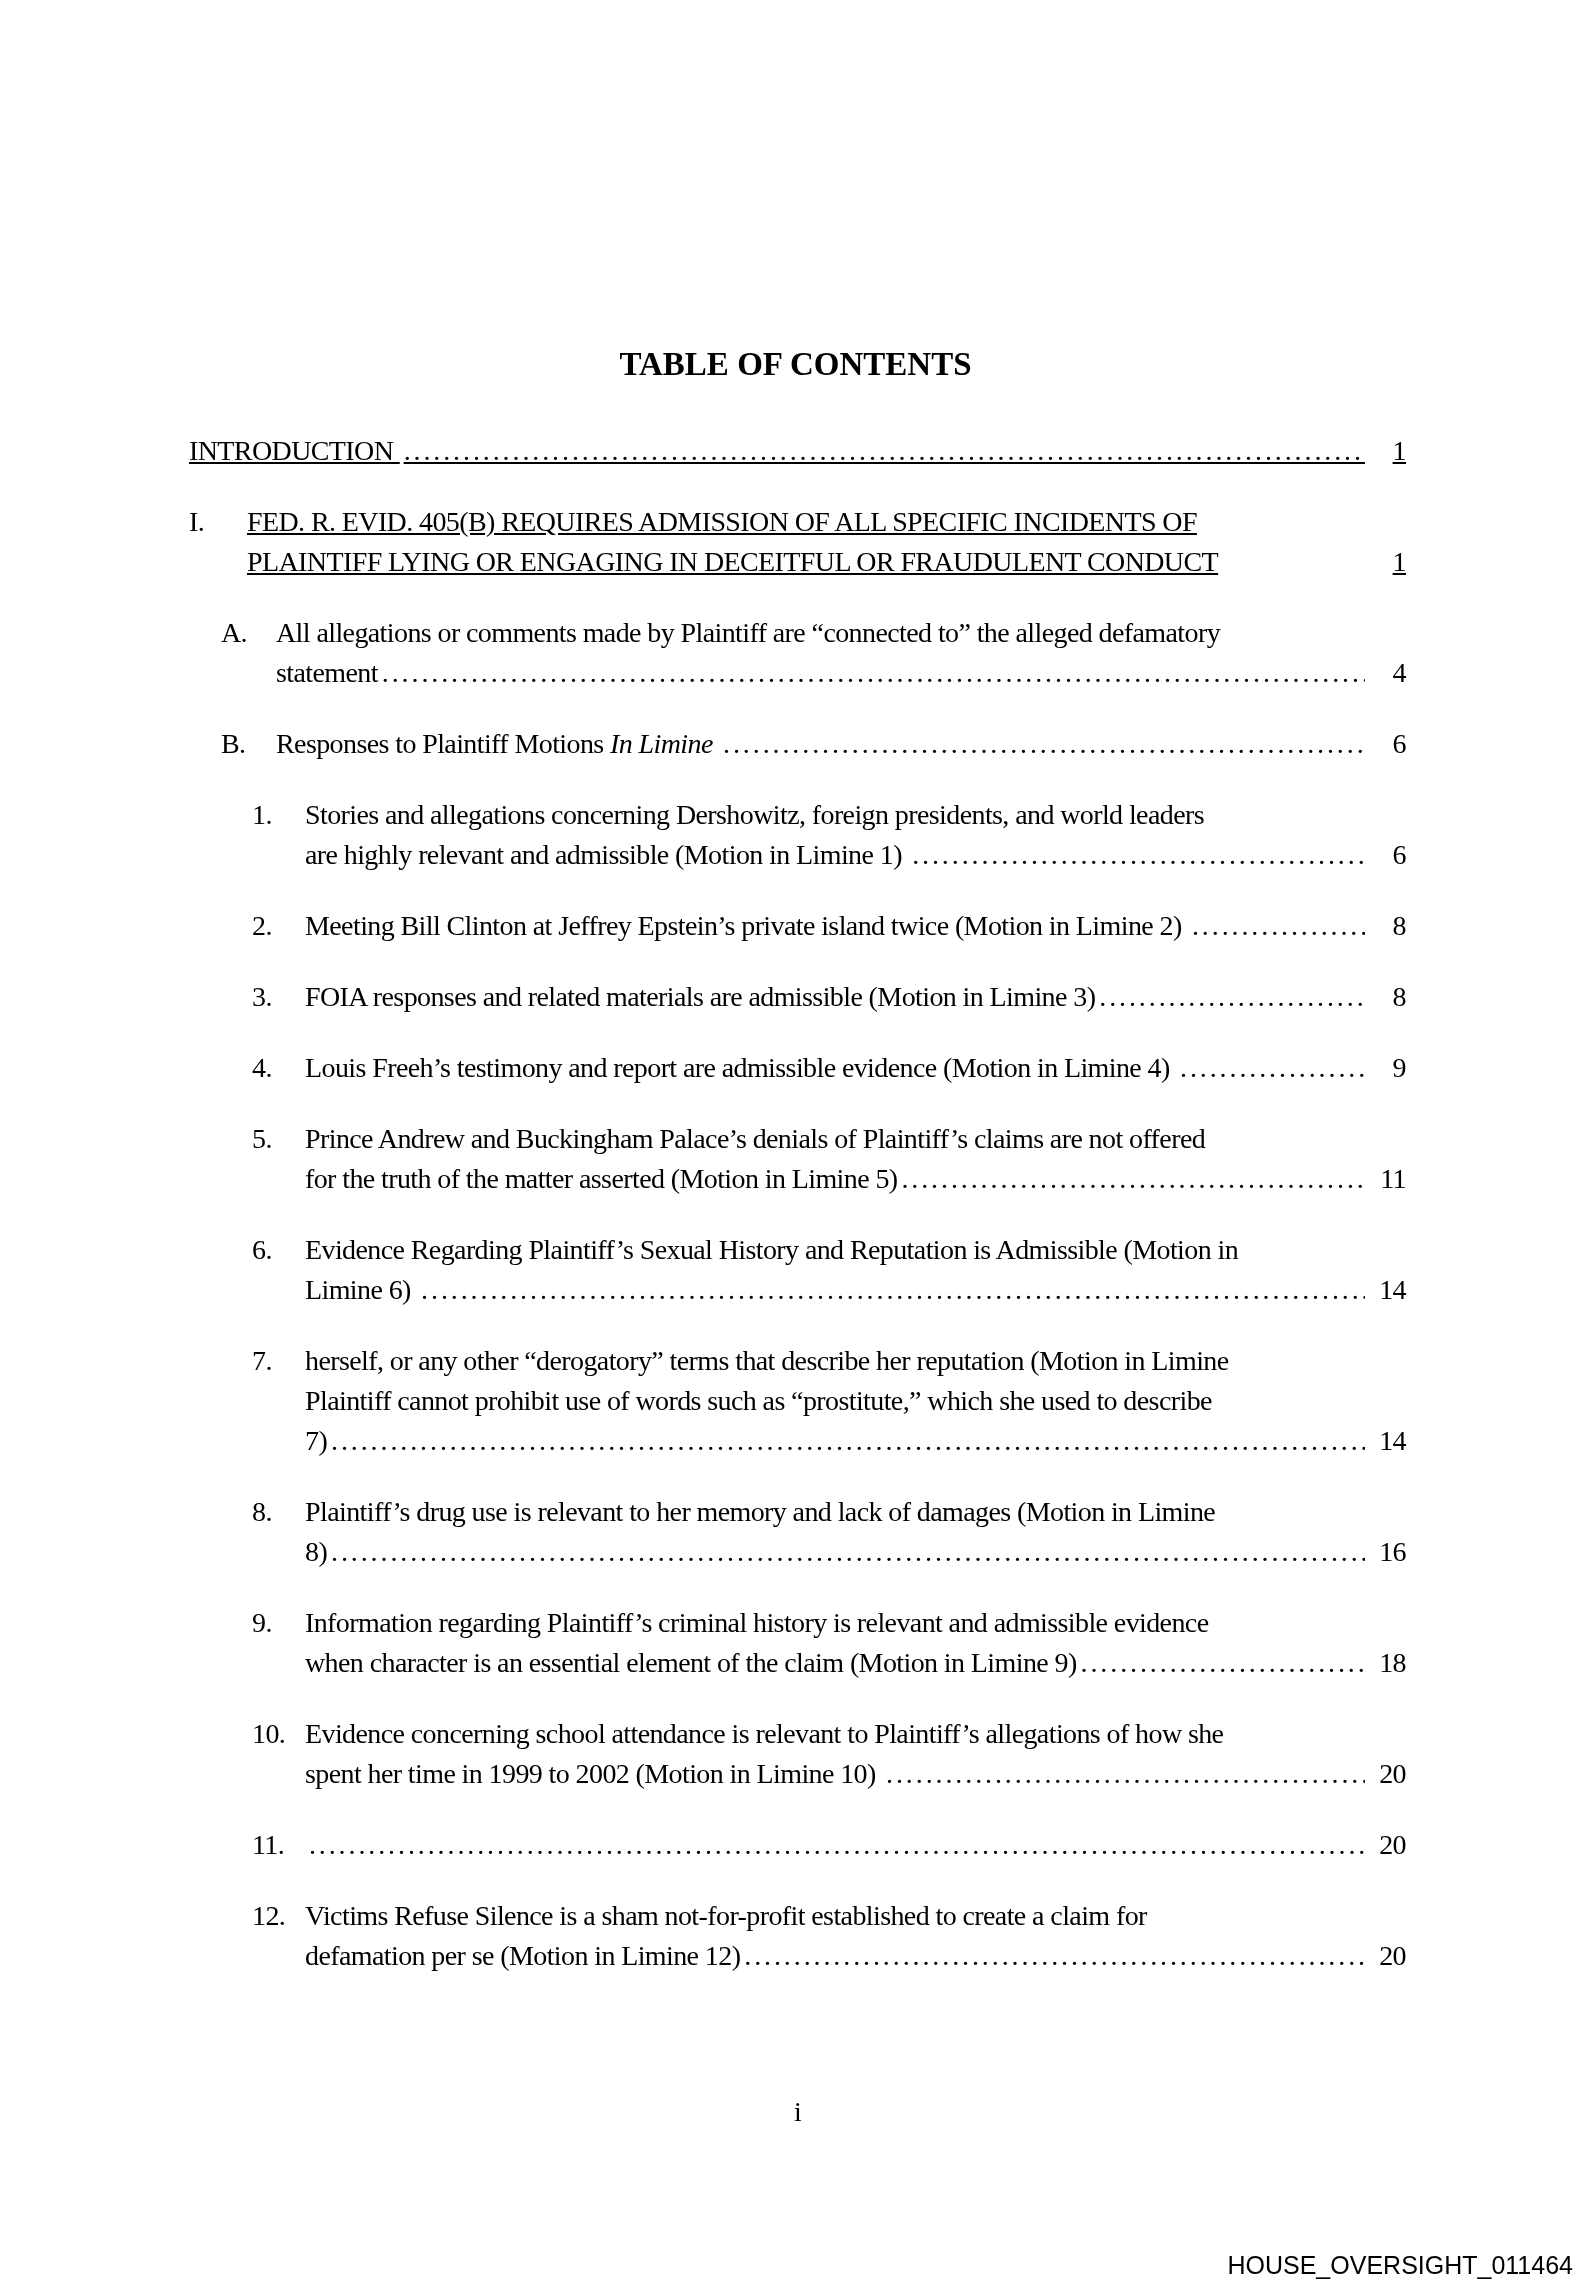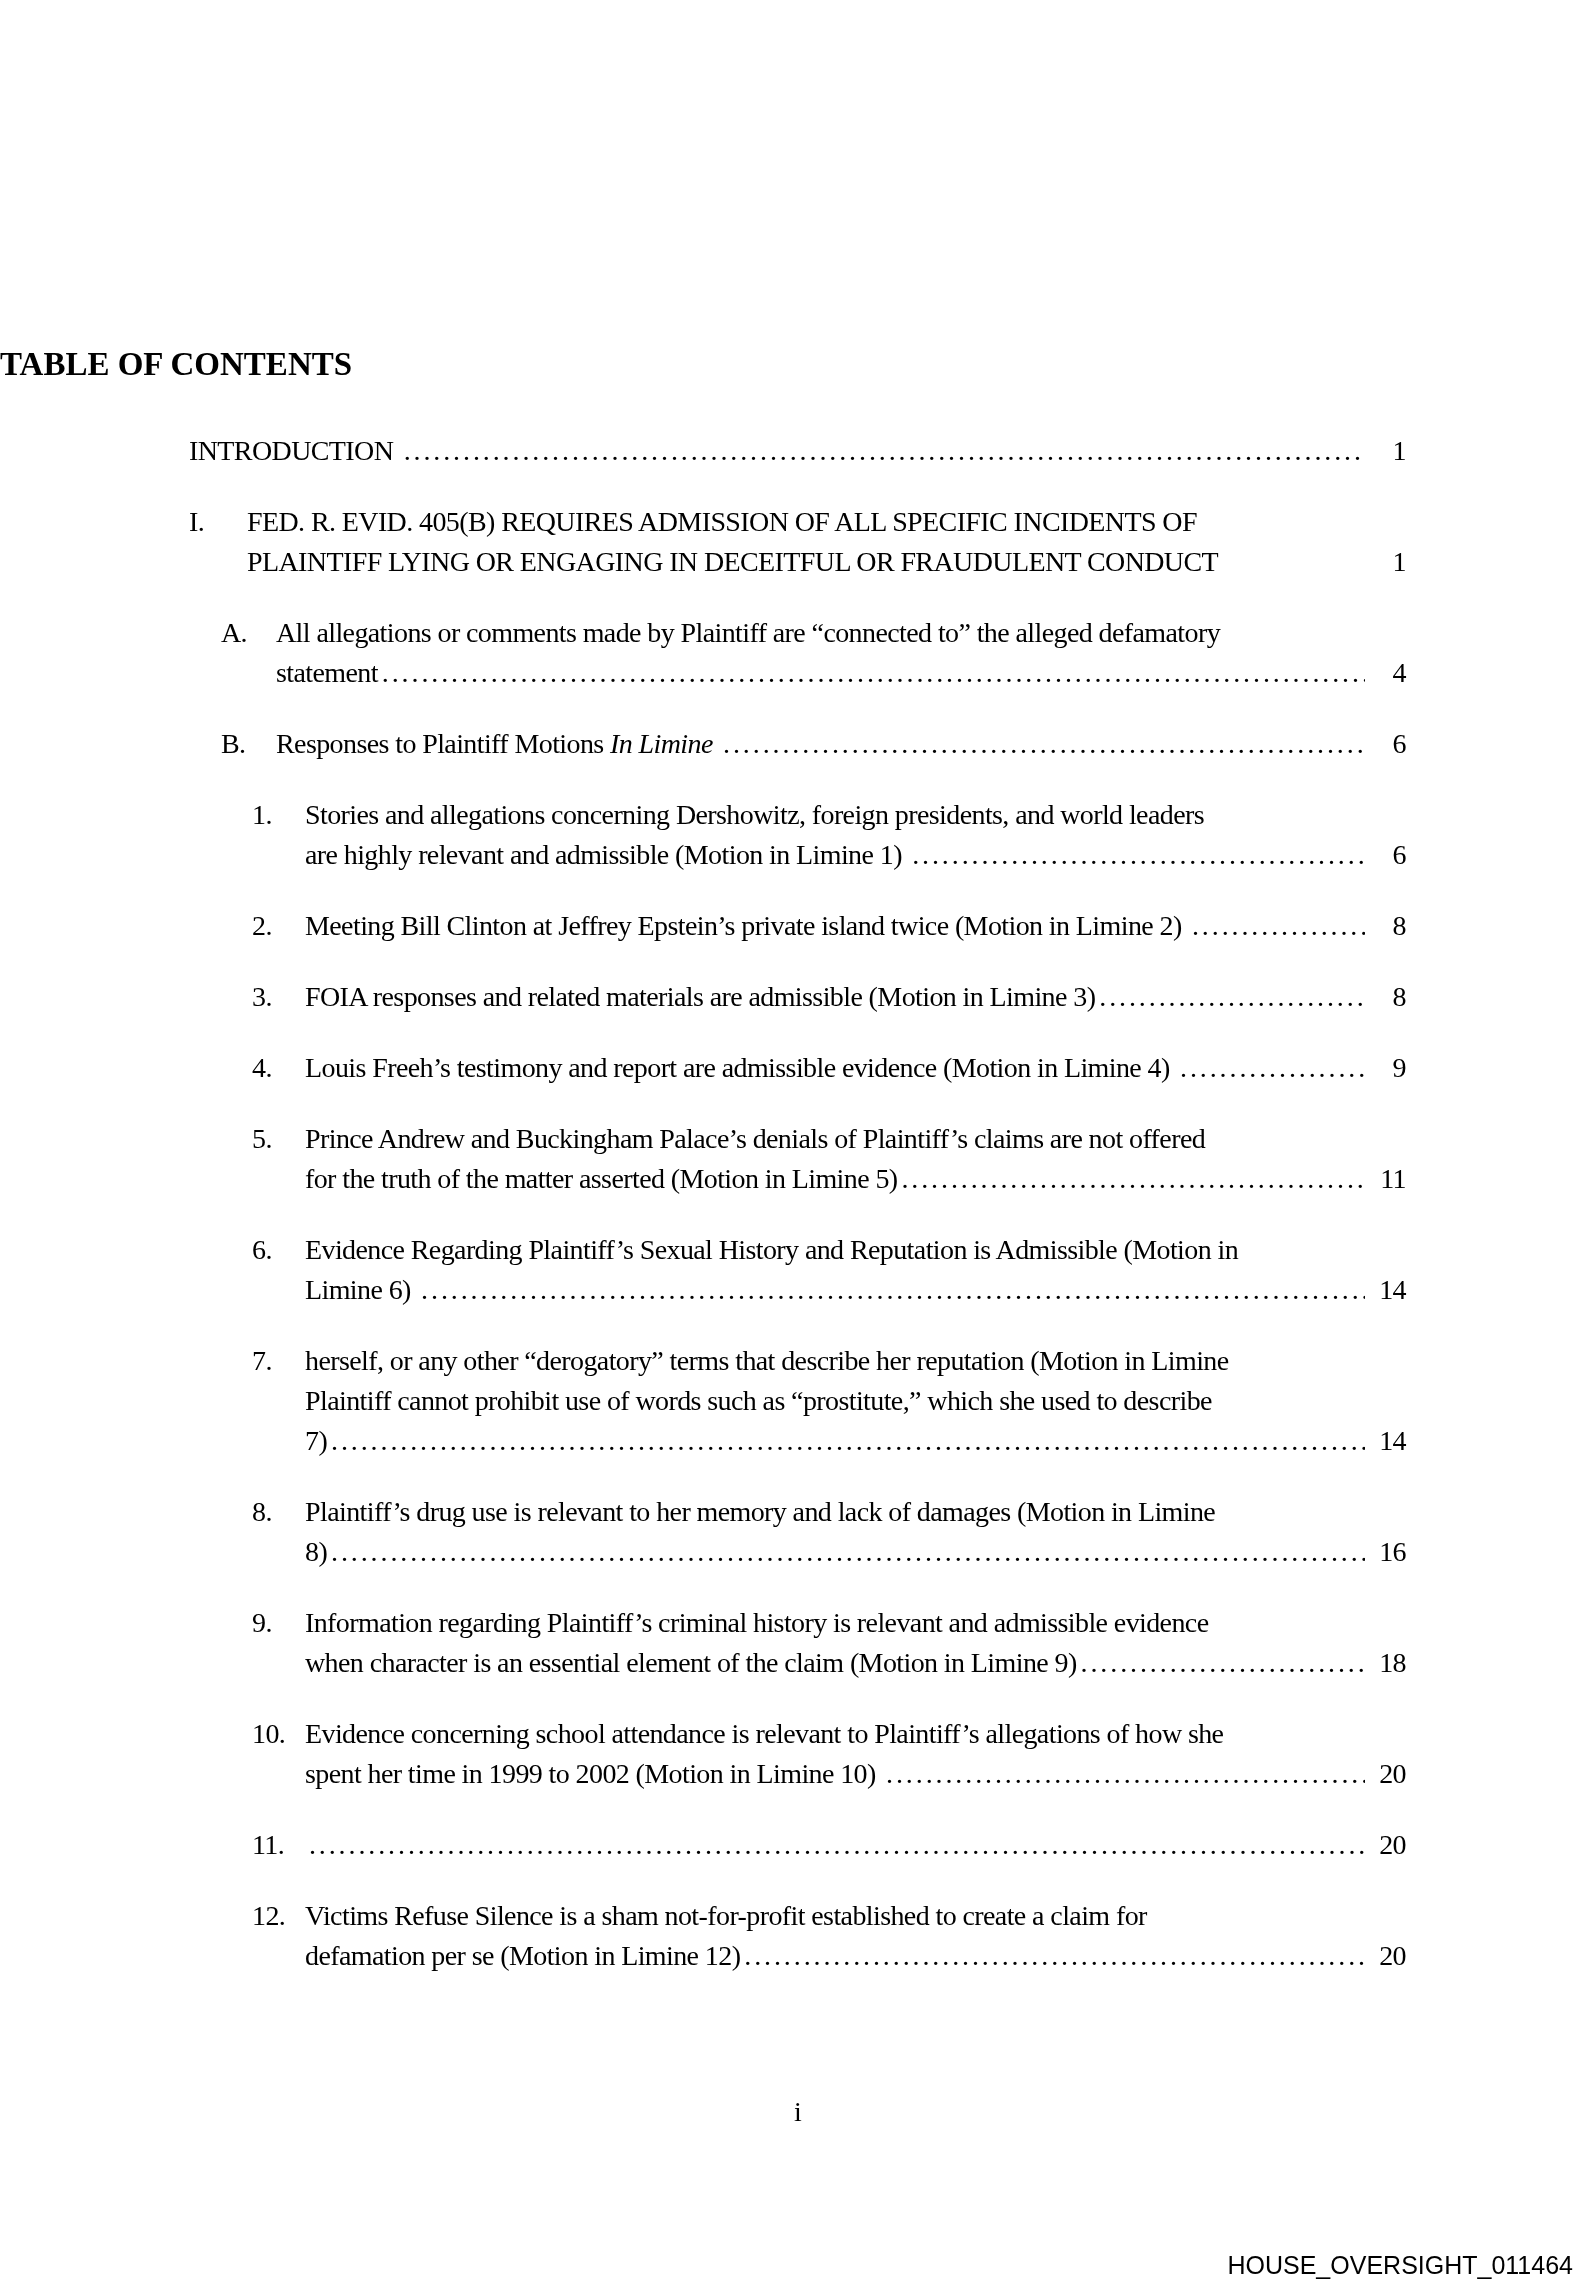--- a/index.html
+++ b/index.html
@@ -14,41 +14,42 @@
     background: #ffffff;
     overflow: hidden;
     font-family: "Liberation Serif", serif;
     color: #000000;
   }
   .toc-title {
     position: absolute;
     top: 344px;
     left: 0;
     width: 100%;
+    text-align: center;
     font-size: 33px;
     line-height: 40px;
     font-weight: bold;
     letter-spacing: 0px;
   }
   .toc {
     position: absolute;
     left: 189px;
     right: 185px;
     top: 431px;
     font-size: 28px;
     line-height: 40px;
     letter-spacing: -0.6px;
   }
   .entry {
     position: relative;
   }
   .entry + .entry {
     margin-top: 31px;
   }
-  .entry.level-0 { padding-left: 58px; }
+  .entry.level-0 { padding-left: 58px; text-decoration: underline; }
   .entry.level-1 { padding-left: 87px; }
   .entry.level-2 { padding-left: 116px; }
   .entry.no-label { padding-left: 0; }
   .entry .lbl {
     position: absolute;
     top: 0;
   }
   .entry.level-0 .lbl { left: 0; }
   .entry.level-1 .lbl { left: 32px; }
   .entry.level-2 .lbl { left: 63px; }

